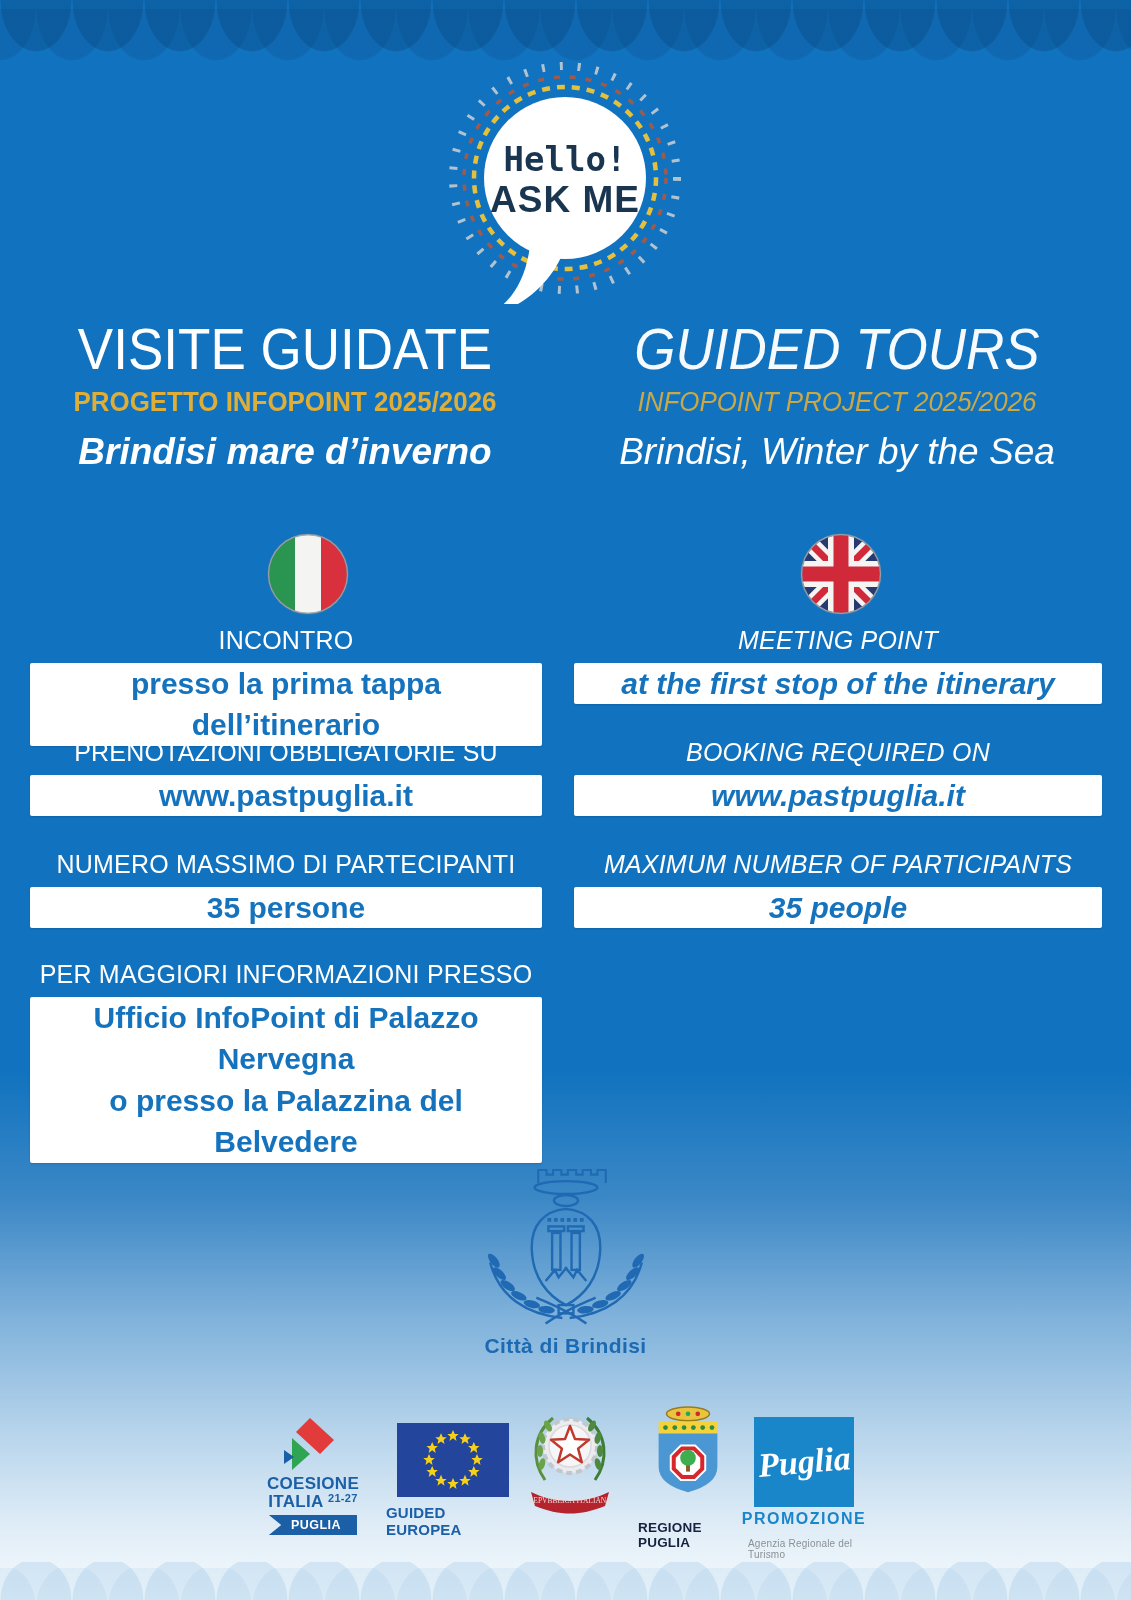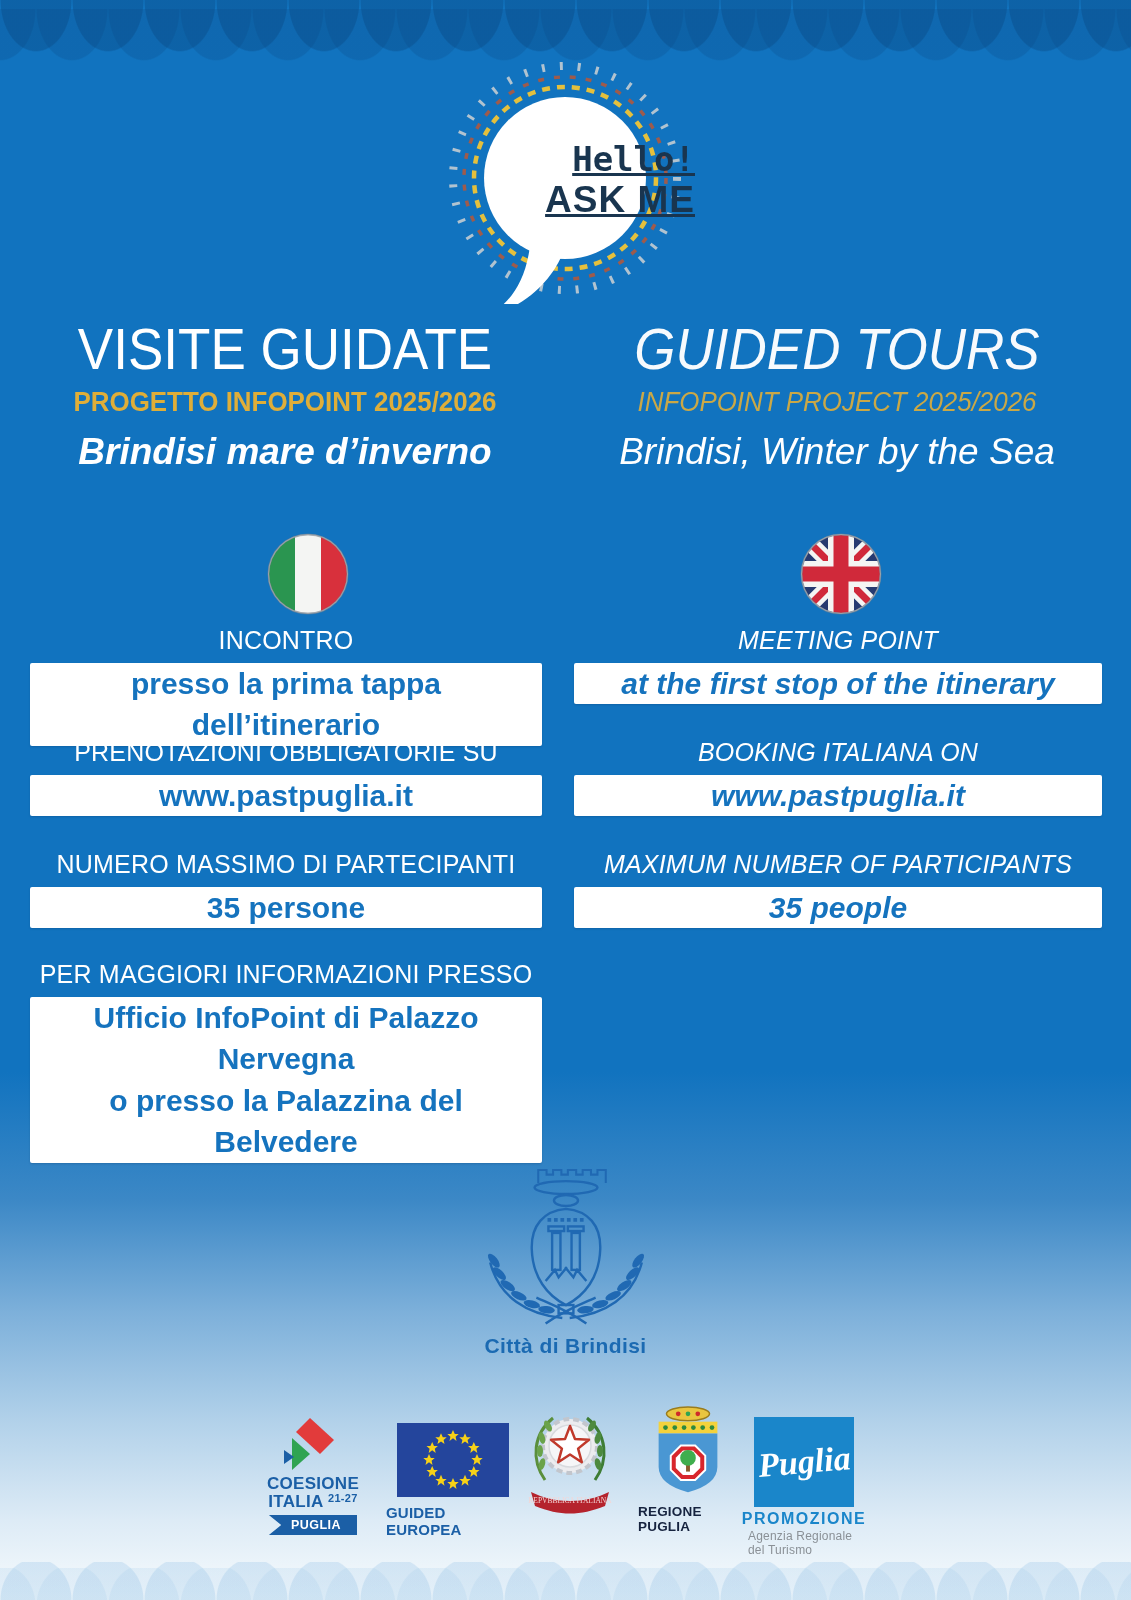--- a/index.html
+++ b/index.html
@@ -27,21 +27,21 @@
       radial-gradient(ellipse 36px 42px at 50% 100%, rgba(150,195,230,.30) 97%, transparent 100%),
       radial-gradient(ellipse 36px 42px at 50% 100%, rgba(150,195,230,.18) 97%, transparent 100%);
     background-size:72px 38px,72px 38px;
     background-position:0 0,36px 6px;
     background-repeat:repeat-x;
   }
   
   .logo{position:absolute;left:435px;top:56px;width:260px;height:248px;}
   .logo svg{position:absolute;inset:0;}
   .logo-text{
-    position:absolute;left:0;top:86px;width:260px;text-align:right;color:#19354f;line-height:1.04;text-decoration:underline;
+    position:absolute;left:0;top:86px;width:260px;text-align:center;color:#19354f;line-height:1.04;
   }
   .logo-text .hello{display:block;font-family:"DejaVu Sans Mono",monospace;font-weight:700;font-size:34px;}
   .logo-text .askme{display:block;font-weight:800;font-size:37px;letter-spacing:1px;margin-top:4px;}
   
   .titles{position:absolute;text-align:center;}
   .titles.it{left:28px;top:320px;width:514px;}
   .titles.en{left:572px;top:320px;width:530px;}
   .main-title{margin:0;color:#fff;font-size:57px;font-weight:400;line-height:1.05;transform:scaleX(.93);transform-origin:center;}
   .titles.en .main-title{font-style:italic;opacity:.97;}
   .sub-title{margin:8px 0 0;color:#dfae39;font-size:27px;font-weight:700;line-height:1.1;transform:scaleX(.96);transform-origin:center;}
@@ -77,26 +77,26 @@
   #coesione{left:253px;width:120px;top:1416px;}
   .coe-name{color:#1b5fa6;font-weight:800;font-size:17px;line-height:1.06;letter-spacing:.3px;text-align:center;margin-top:3px;}
   .coe-name .years{font-size:11px;vertical-align:top;font-weight:700;}
   .coe-banner{margin-top:4px;background:#1b5fa6;color:#fff;font-weight:700;font-size:12.5px;
     padding:3px 16px 3px 22px;letter-spacing:.5px;
     clip-path:polygon(0 0,100% 0,100% 100%,0 100%,14% 50%);}
   #eu{left:386px;width:134px;top:1423px;}
   .eu-label{color:#1b5fa6;font-weight:700;font-size:15px;margin-top:7px;letter-spacing:.2px;}
   #republic{left:512px;width:116px;top:1400px;}
   #regione{left:638px;width:100px;top:1406px;}
-  .reg-label{color:#16233f;font-weight:800;font-size:13.5px;margin-top:4px;letter-spacing:.2px;}
+  .reg-label{color:#16233f;font-weight:800;font-size:13.5px;margin-top:20px;letter-spacing:.2px;}
   #promo{left:748px;width:112px;top:1417px;}
   .promo-square{width:100px;height:90px;background:#1a86ca;display:flex;align-items:center;justify-content:center;}
   .promo-script{font-family:"Liberation Serif",serif;font-style:italic;font-weight:700;color:#fff;font-size:34px;transform:rotate(-5deg);}
   .promo-label{color:#1a86ca;font-weight:700;font-size:16px;letter-spacing:1.5px;margin-top:3px;}
-  .promo-sub{color:#8a9096;font-size:12px;margin-top:1px;letter-spacing:.2px;}
+  .promo-sub{color:#8a9096;font-size:10px;margin-top:10px;letter-spacing:.2px;}
 </style>
 </head>
 <body>
 
 <div class="poster">
   <div class="scallop-top"></div>
 
   <div class="logo">
     <svg viewBox="0 0 260 248">
       <g fill="none">
@@ -181,21 +181,21 @@
     </div>
   </div>
 
   <div class="sec col-en row1">
     <div class="head">MEETING POINT</div>
     <div class="bar">
       <span>at the first stop of the itinerary</span>
     </div>
   </div>
   <div class="sec col-en row2">
-    <div class="head">BOOKING ITALIANA ON</div>
+    <div class="head">BOOKING REQUIRED ON</div>
     <div class="bar">
       <span>www.pastpuglia.it</span>
     </div>
   </div>
   <div class="sec col-en row3">
     <div class="head">MAXIMUM NUMBER OF PARTICIPANTS</div>
     <div class="bar">
       <span>35 people</span>
     </div>
   </div>

